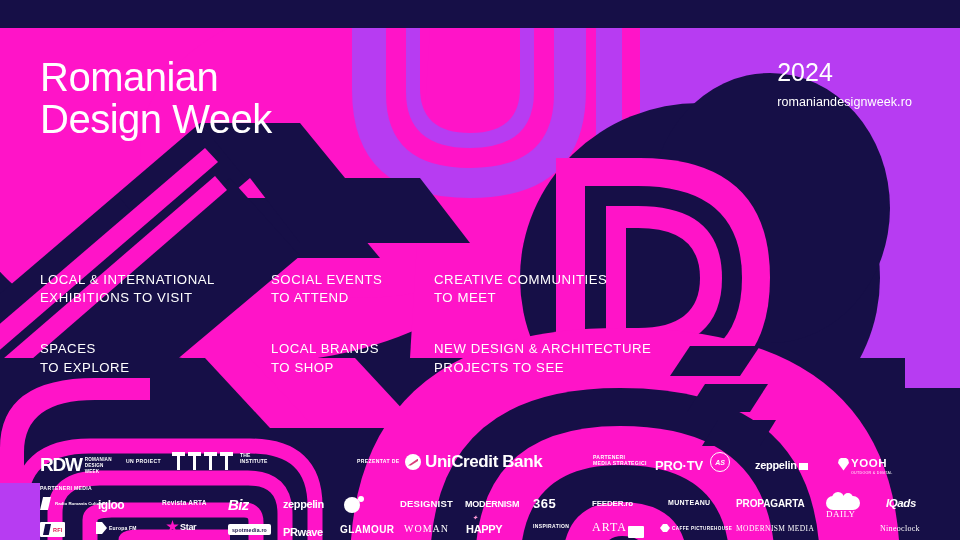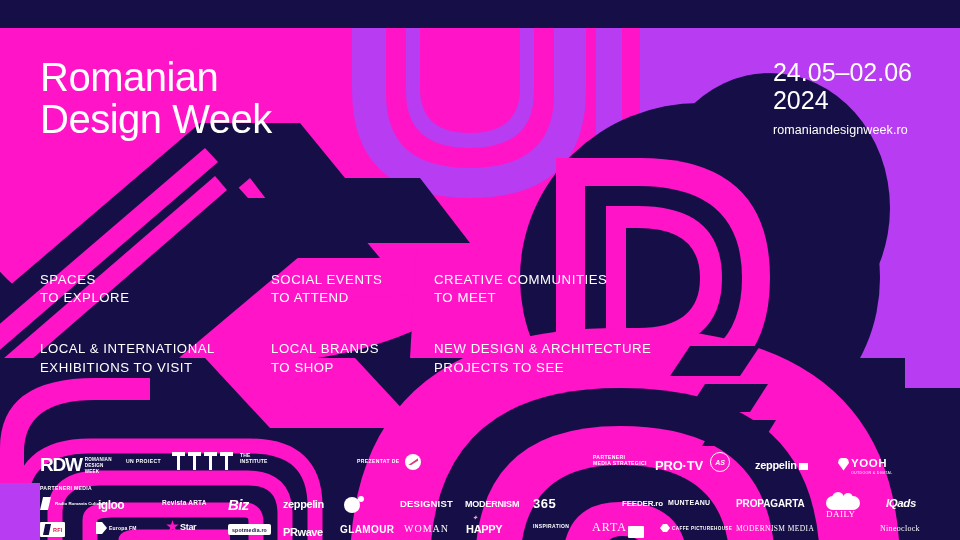--- a/index.html
+++ b/index.html
@@ -269,31 +269,30 @@
       </g>
     </g>
   </svg>
 
   <div id="fg">
 
     <div class="title">Romanian
 Design Week</div>
 
     <div class="dates">
-      <div class="d1">24.05–02.06</div>
       <div class="d2">2024</div>
       <div class="url">romaniandesignweek.ro</div>
     </div>
 
     <div class="features">
       <div class="fcol c1">
+        <div class="fitem">LOCAL &amp; INTERNATIONAL
+EXHIBITIONS TO VISIT</div>
         <div class="fitem">SPACES
 TO EXPLORE</div>
-        <div class="fitem">LOCAL &amp; INTERNATIONAL
-EXHIBITIONS TO VISIT</div>
       </div>
       <div class="fcol c2">
         <div class="fitem">SOCIAL EVENTS
 TO ATTEND</div>
         <div class="fitem">LOCAL BRANDS
 TO SHOP</div>
       </div>
       <div class="fcol c3">
         <div class="fitem">CREATIVE COMMUNITIES
 TO MEET</div>
@@ -332,21 +331,21 @@
               <span class="stem"></span>
             </span>
           <span class="ti-txt">THE
 INSTITUTE</span>
         </div>
       </div>
 
       <div class="abs lbl" style="left:357px; top:18px;">PREZENTAT DE</div>
 
       <div class="abs" style="left:405px; top:12px;">
-        <span class="uc-mark"></span>
+        <span class="uc-mark"></span><span class="uc-txt">UniCredit Bank</span>
       </div>
 
       <div class="abs lbl" style="left:593px; top:14px;">PARTENERI
 MEDIA STRATEGICI</div>
 
       <div class="abs protv" style="left:655px; top:18px;">PRO·TV</div>
 
       <div class="abs" style="left:710px; top:12px;">
         <div class="circlelogo">
             <span>AS</span>
@@ -385,21 +384,21 @@
           <span style="position:absolute;right:-4px;top:-1px;width:6px;height:6px;border-radius:50%;background:#fff;"></span>
         </div>
       </div>
 
       <div class="abs m-logo" style="left:400px; top:58px; font-size:9.5px; letter-spacing:0.2px;">DESIGNIST</div>
 
       <div class="abs m-logo" style="left:465px; top:59px; font-size:9px; letter-spacing:-0.2px;">MODERNISM</div>
 
       <div class="abs m-logo" style="left:533px; top:56px; font-size:13px; letter-spacing:0.5px;">365</div>
 
-      <div class="abs m-logo" style="left:622px; top:59px; font-size:8px; letter-spacing:-0.2px;text-align:center;">FEEDER.ro</div>
+      <div class="abs m-logo" style="left:592px; top:59px; font-size:8px; letter-spacing:-0.2px;text-align:center;">FEEDER.ro</div>
 
       <div class="abs m-logo" style="left:668px; top:59px; font-size:7px; letter-spacing:0.3px;">MUNTEANU</div>
 
       <div class="abs m-logo" style="left:736px; top:58px; font-size:10px; letter-spacing:-0.1px;">PROPAGARTA</div>
 
       <div class="abs" style="left:826px; top:56px;">
         <div class="cloud"></div>
       </div>
 
       <div class="abs iqads" style="left:886px; top:57px;">IQads</div>

